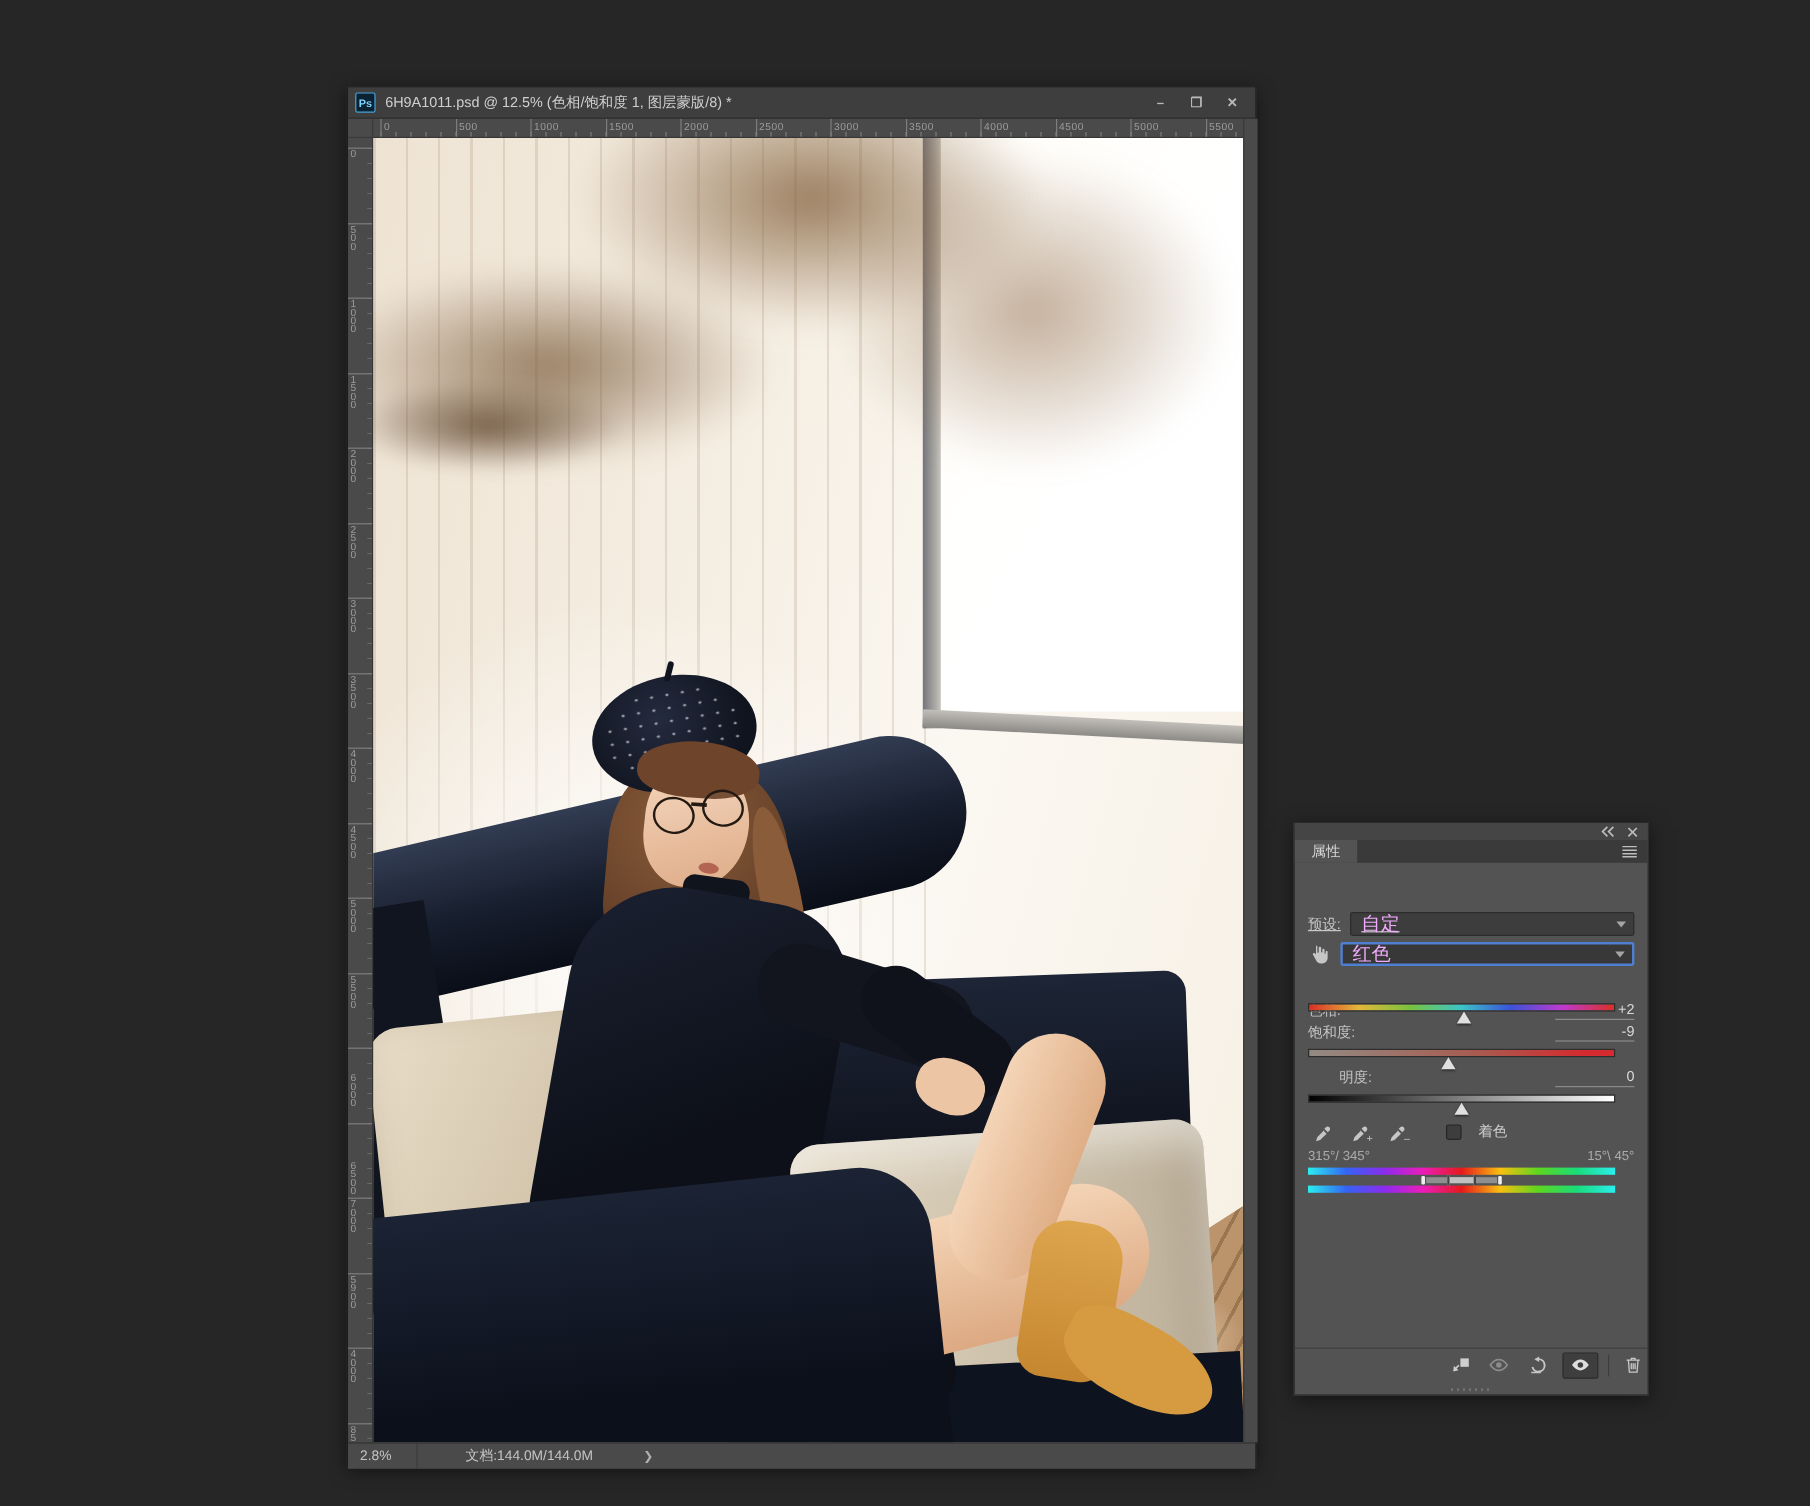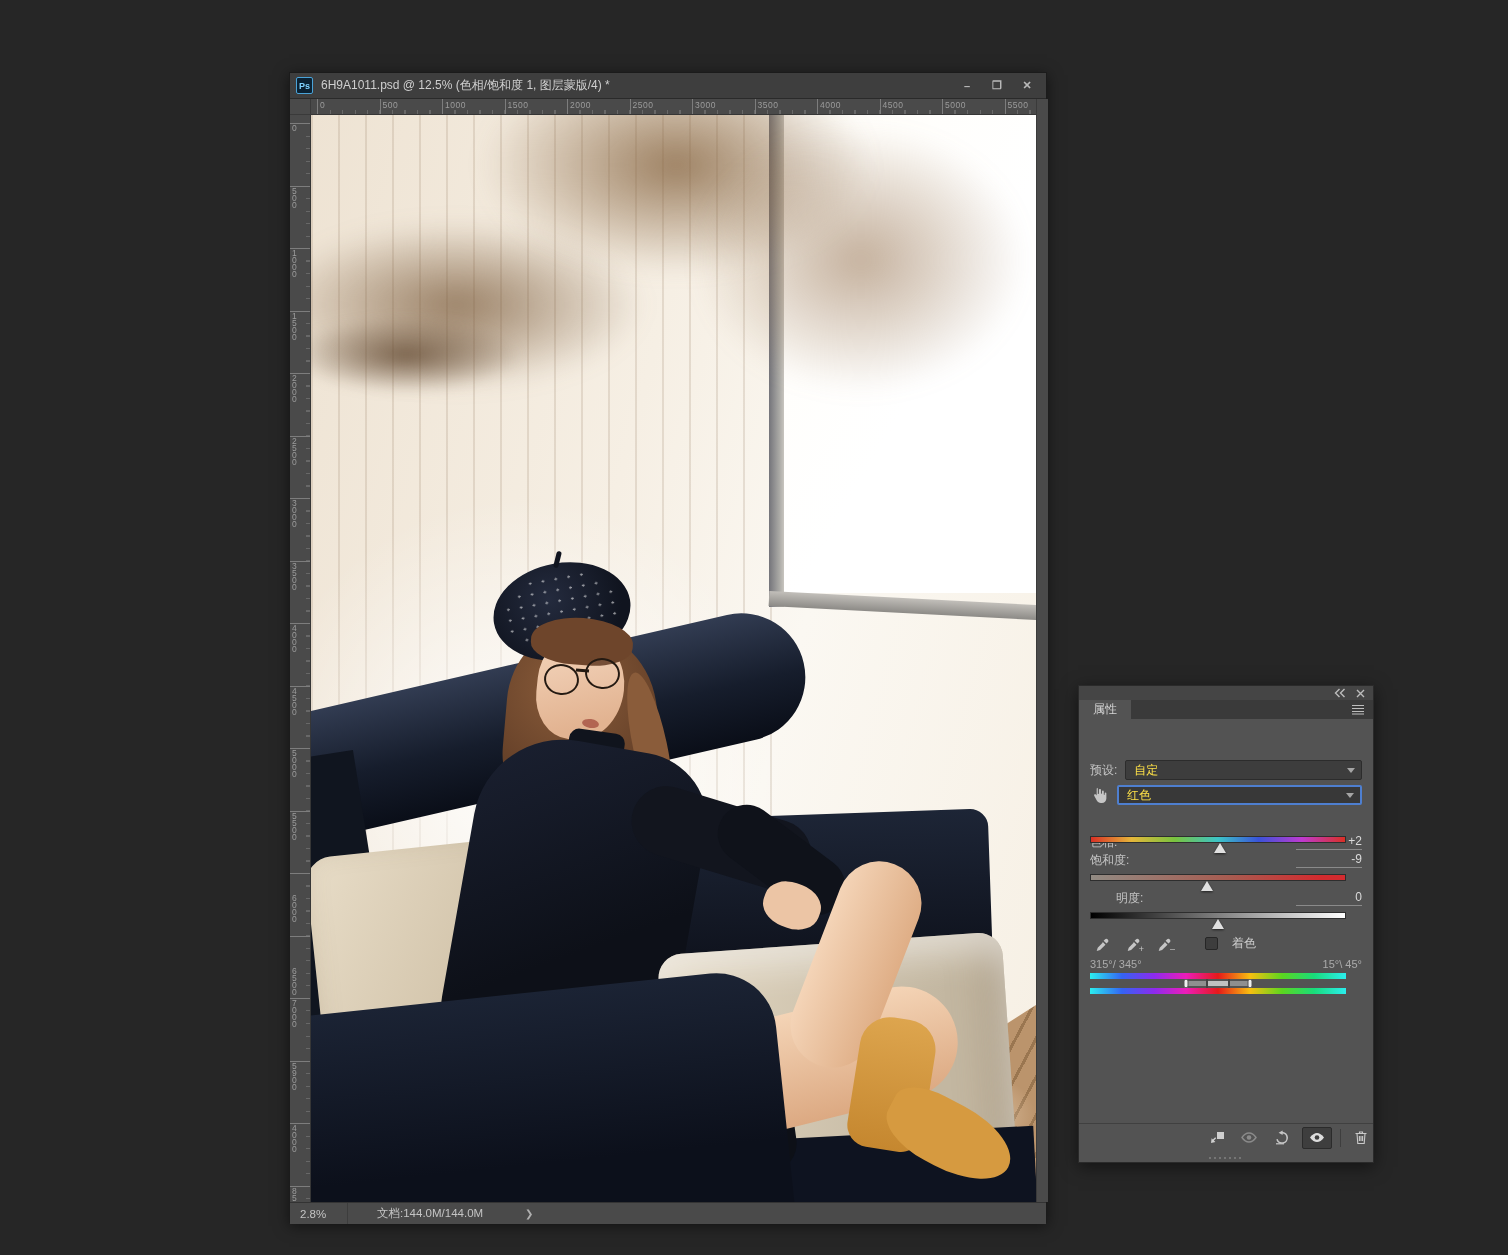--- a/index.html
+++ b/index.html
@@ -24,21 +24,21 @@
   .ruler-corner{position:absolute;left:0;top:26px;width:21px;height:16px;background:var(--ruler-bg);border-right:1px solid #3a3a3a;border-bottom:1px solid #3a3a3a;}
   .ruler-top{position:absolute;left:21px;top:26px;width:725px;height:16px;background-color:var(--ruler-bg);background-image:repeating-linear-gradient(90deg,#686868 0 1px,transparent 1px 12.5px);background-size:100% 4px;background-position:6px 100%;background-repeat:no-repeat;border-bottom:1px solid #363636;overflow:hidden;}
   .ruler-left{position:absolute;left:0;top:42px;width:21px;height:1087px;background-color:var(--ruler-bg);background-image:repeating-linear-gradient(180deg,#686868 0 1px,transparent 1px 12.5px);background-size:4px 100%;background-position:100% 8px;background-repeat:no-repeat;border-right:1px solid #363636;overflow:hidden;}
   .tick-v{position:absolute;top:0;width:1px;height:100%;background:#7d7d7d;}
   .tick-h{position:absolute;left:0;height:1px;width:100%;background:#7d7d7d;}
   .rlab{position:absolute;top:1px;font-size:8.5px;color:var(--ruler-ink);letter-spacing:.5px;}
   .rlab-v{position:absolute;left:2px;font-size:8.5px;color:var(--ruler-ink);width:8px;line-height:7px;word-break:break-all;}
   .right-strip{position:absolute;left:746px;top:26px;width:12px;height:1103px;background:var(--ruler-bg);border-left:1px solid #3a3a3a;}
   .statusbar{position:absolute;left:0;top:1129px;width:100%;height:22px;background:var(--ruler-bg);border-top:1px solid #333;display:flex;align-items:center;font-size:11.5px;color:#c4c4c4;}
   .zoom-field{width:58px;padding-left:10px;border-right:1px solid #3d3d3d;height:100%;display:flex;align-items:center;}
-  .doc-info{margin-left:29px;}
+  .doc-info{margin-left:40px;}
   .status-chev{margin-left:42px;color:#b0b0b0;font-size:10px;}
 
   
   .canvas{position:absolute;left:21px;top:42px;width:725px;height:1087px;overflow:hidden;background:linear-gradient(105deg,#eee3d3,#f6efe4 40%,#fbf8f2 62%,#f6efe3);}
   .ph{position:absolute;}
   .stripes{left:0;top:0;width:480px;height:780px;background:repeating-linear-gradient(90deg,rgba(150,125,100,.20) 0 2px,transparent 2px 27px);}
   .glow-left{left:-60px;top:380px;width:540px;height:560px;background:radial-gradient(ellipse,rgba(255,255,255,.9),transparent 70%);}
   .branch{filter:blur(11px);border-radius:50%;}
   .b1{left:-70px;top:95px;width:430px;height:190px;background:radial-gradient(ellipse,rgba(118,86,54,.72),transparent 62%);}
   .b2{left:150px;top:-70px;width:430px;height:240px;background:radial-gradient(ellipse,rgba(133,99,63,.8),transparent 64%);}
@@ -88,21 +88,21 @@
   .adj-head{position:absolute;left:0;top:33px;width:100%;height:34px;display:flex;align-items:center;padding:0 10px;gap:9px;border-bottom:1px solid #464646;}
   .adj-icon{width:26px;height:20px;background:#303030;border:1px solid #7d7d7d;padding:2px;display:flex;flex-direction:column;gap:1px;}
   .adj-icon .r1{flex:1;display:flex;gap:1px;}
   .adj-icon .r1 i{flex:1;background:#e8e8e8;}
   .adj-icon .r2{flex:1;background:linear-gradient(to right,#fff,#555);}
   .mask-icon{width:24px;height:20px;background:#9f9f9f;border-radius:2px;display:flex;align-items:center;justify-content:center;}
   .mask-icon i{width:10px;height:10px;border-radius:50%;background:#3a3a3a;}
   .adj-title{font-size:12.5px;color:#d0d0d0;}
   .row{position:absolute;left:0;width:100%;display:flex;align-items:center;padding:0 11px;}
   .lbl{font-size:12px;color:#c4c4c4;}
-  .select{height:20px;background:var(--field-bg);border:1px solid #2c2c2c;border-radius:2px;display:flex;align-items:center;padding:0 8px;font-size:12px;color:#fde047;flex:1;position:relative;}
+  .select{height:20px;background:var(--field-bg);border:1px solid #2c2c2c;border-radius:2px;display:flex;align-items:center;padding:0 8px;font-size:16px;color:#f0abfc;flex:1;position:relative;}
   .select .chev{position:absolute;right:6px;width:0;height:0;border-left:4px solid transparent;border-right:4px solid transparent;border-top:5px solid #a5a5a5;}
   .select.focused{border:2px solid var(--accent);background:#383838;}
   .slider-label-row{height:16px;justify-content:space-between;}
   .num{font-size:12px;color:#dadada;border-bottom:1px solid #8a8a8a;min-width:66px;text-align:right;padding-bottom:1px;}
   .track{position:absolute;left:11px;width:256px;height:7px;border:1px solid #2e2e2e;}
   .track-hue{background:linear-gradient(to right,#d93025,#e5b63a 16%,#79c33f 33%,#3cc4c7 50%,#3a53d9 66%,#bf3ad0 83%,#d93025 100%);}
   .track-sat{background:linear-gradient(to right,#928b83,#a85b50 55%,#d32b2f 90%,#d32b2f);}
   .track-lit{background:linear-gradient(to right,#000,#808080 50%,#fff);}
   .thumb{position:absolute;top:6px;width:0;height:0;border-left:6px solid transparent;border-right:6px solid transparent;border-bottom:10px solid #e0e0e0;transform:translateX(-50%);filter:drop-shadow(0 1px 1px rgba(0,0,0,.6));}
   .droppers{gap:7px;}
@@ -125,21 +125,21 @@
   .gripper{position:absolute;left:0;top:465px;width:100%;height:13px;display:flex;align-items:center;justify-content:center;}
   .gripper i{width:34px;height:2px;background:repeating-linear-gradient(90deg,#757575 0 2px,transparent 2px 5px);}
   svg{display:block;}
 </style>
 </head>
 <body>
 
 <section class="doc-window">
   <header class="titlebar">
     <span class="ps-badge">Ps</span>
-    <span class="titletext">6H9A1011.psd @ 12.5% (色相/饱和度 1, 图层蒙版/4) *</span>
+    <span class="titletext">6H9A1011.psd @ 12.5% (色相/饱和度 1, 图层蒙版/8) *</span>
     <span class="win-controls">
       <span class="wc">–</span>
       <span class="wc">❒</span>
       <span class="wc">✕</span>
     </span>
   </header>
 
   <div class="ruler-corner"></div>
   <div class="ruler-top" id="rulerTop">
       <span class="tick-v" style="left: 6px;"></span>
@@ -274,21 +274,21 @@
   <div class="tabbar">
     <span class="tab">属性</span>
     <span class="panel-menu">
       <svg width="14" height="11" viewBox="0 0 14 11">
           <path d="M1 1.5h12M1 4.5h12M1 7.5h12M1 10h12" stroke="#bdbdbd" stroke-width="1.2"></path>
         </svg>
     </span>
   </div>
 
 
-  <div class="row" style="top:74px;gap:8px;">
+  <div class="row" style="top:74px;gap:8px;text-decoration:underline;">
     <span class="lbl">预设:</span>
     <span class="select">
       <span>自定</span>
       <i class="chev"></i>
     </span>
   </div>
 
   <div class="row" style="top:99px;gap:8px;">
     <span>
       <svg width="19" height="18" viewBox="0 0 16 16">

